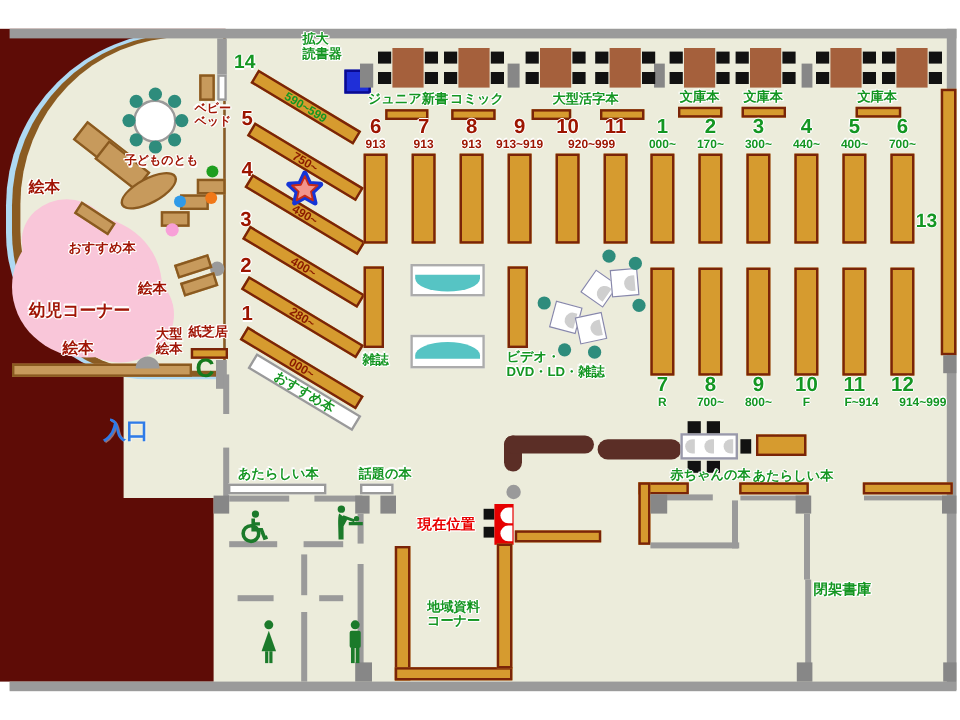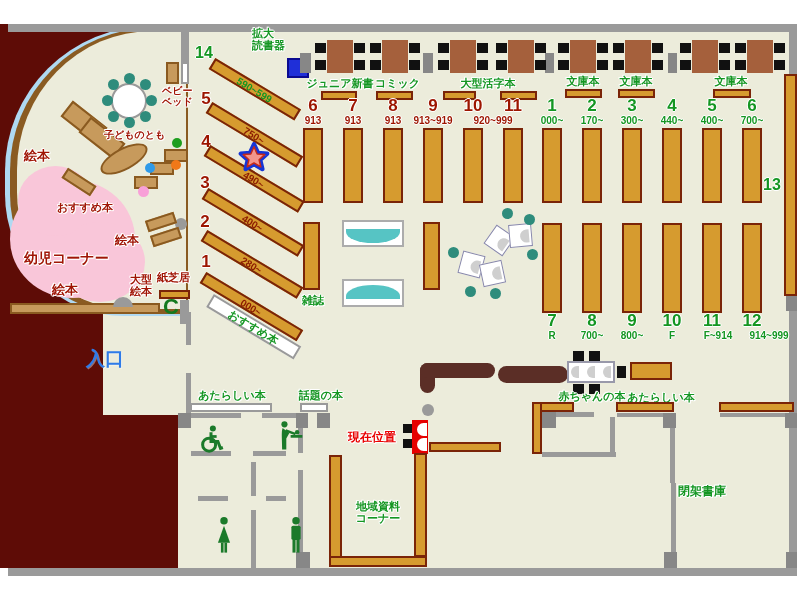--- a/index.html
+++ b/index.html
@@ -255,20 +255,22 @@
 
   <div class="abs shelf" style="left:303px;top:222px;width:17px;height:68px;"></div>
   <div class="abs lblg" style="left:294px;top:294px;width:38px;text-align:center;">雑誌</div>
   <div class="abs" style="left:342px;top:220px;width:62px;height:27px;background:#fff;border:2px solid #ACACAC;box-sizing:border-box;">
     <div class="rackband" style="left:2px;top:7px;width:54px;height:14px;border-radius:0 0 60% 60%/0 0 95% 95%;"></div>
   </div>
   <div class="abs" style="left:342px;top:279px;width:62px;height:28px;background:#fff;border:2px solid #ACACAC;box-sizing:border-box;">
     <div class="rackband" style="left:2px;top:4px;width:54px;height:14px;border-radius:60% 60% 0 0/95% 95% 0 0;"></div>
   </div>
   <div class="abs shelf" style="left:423px;top:222px;width:17px;height:68px;"></div>
+  <div class="abs lblg" style="left:422px;top:292px;width:90px;">ビデオ・
+DVD・LD・雑誌</div>
 
   <div class="carrel" style="left:460px;top:253px;transform:rotate(15deg);">
       <div class="halfseat" style="left:10px;top:5px;"></div>
     </div>
   <div class="carrel" style="left:481px;top:262px;transform:rotate(-12deg);">
       <div class="halfseat" style="left:10px;top:5px;"></div>
     </div>
   <div class="carrel" style="left:488px;top:229px;transform:rotate(35deg);">
       <div class="halfseat" style="left:10px;top:5px;"></div>
     </div>

